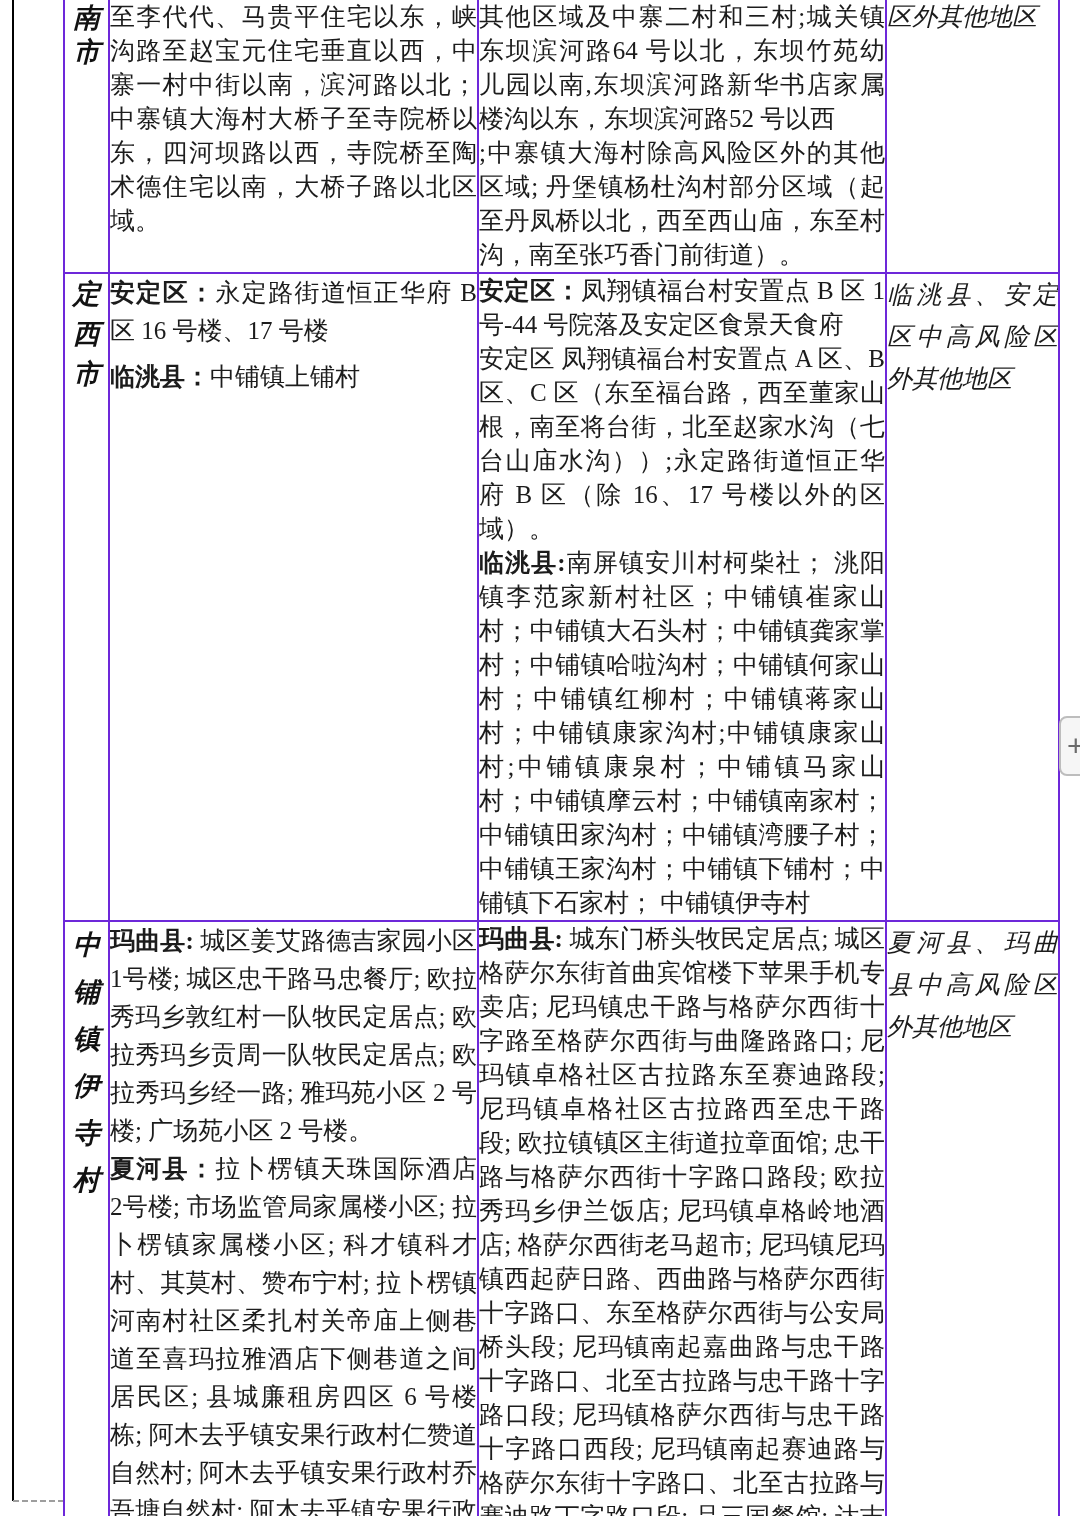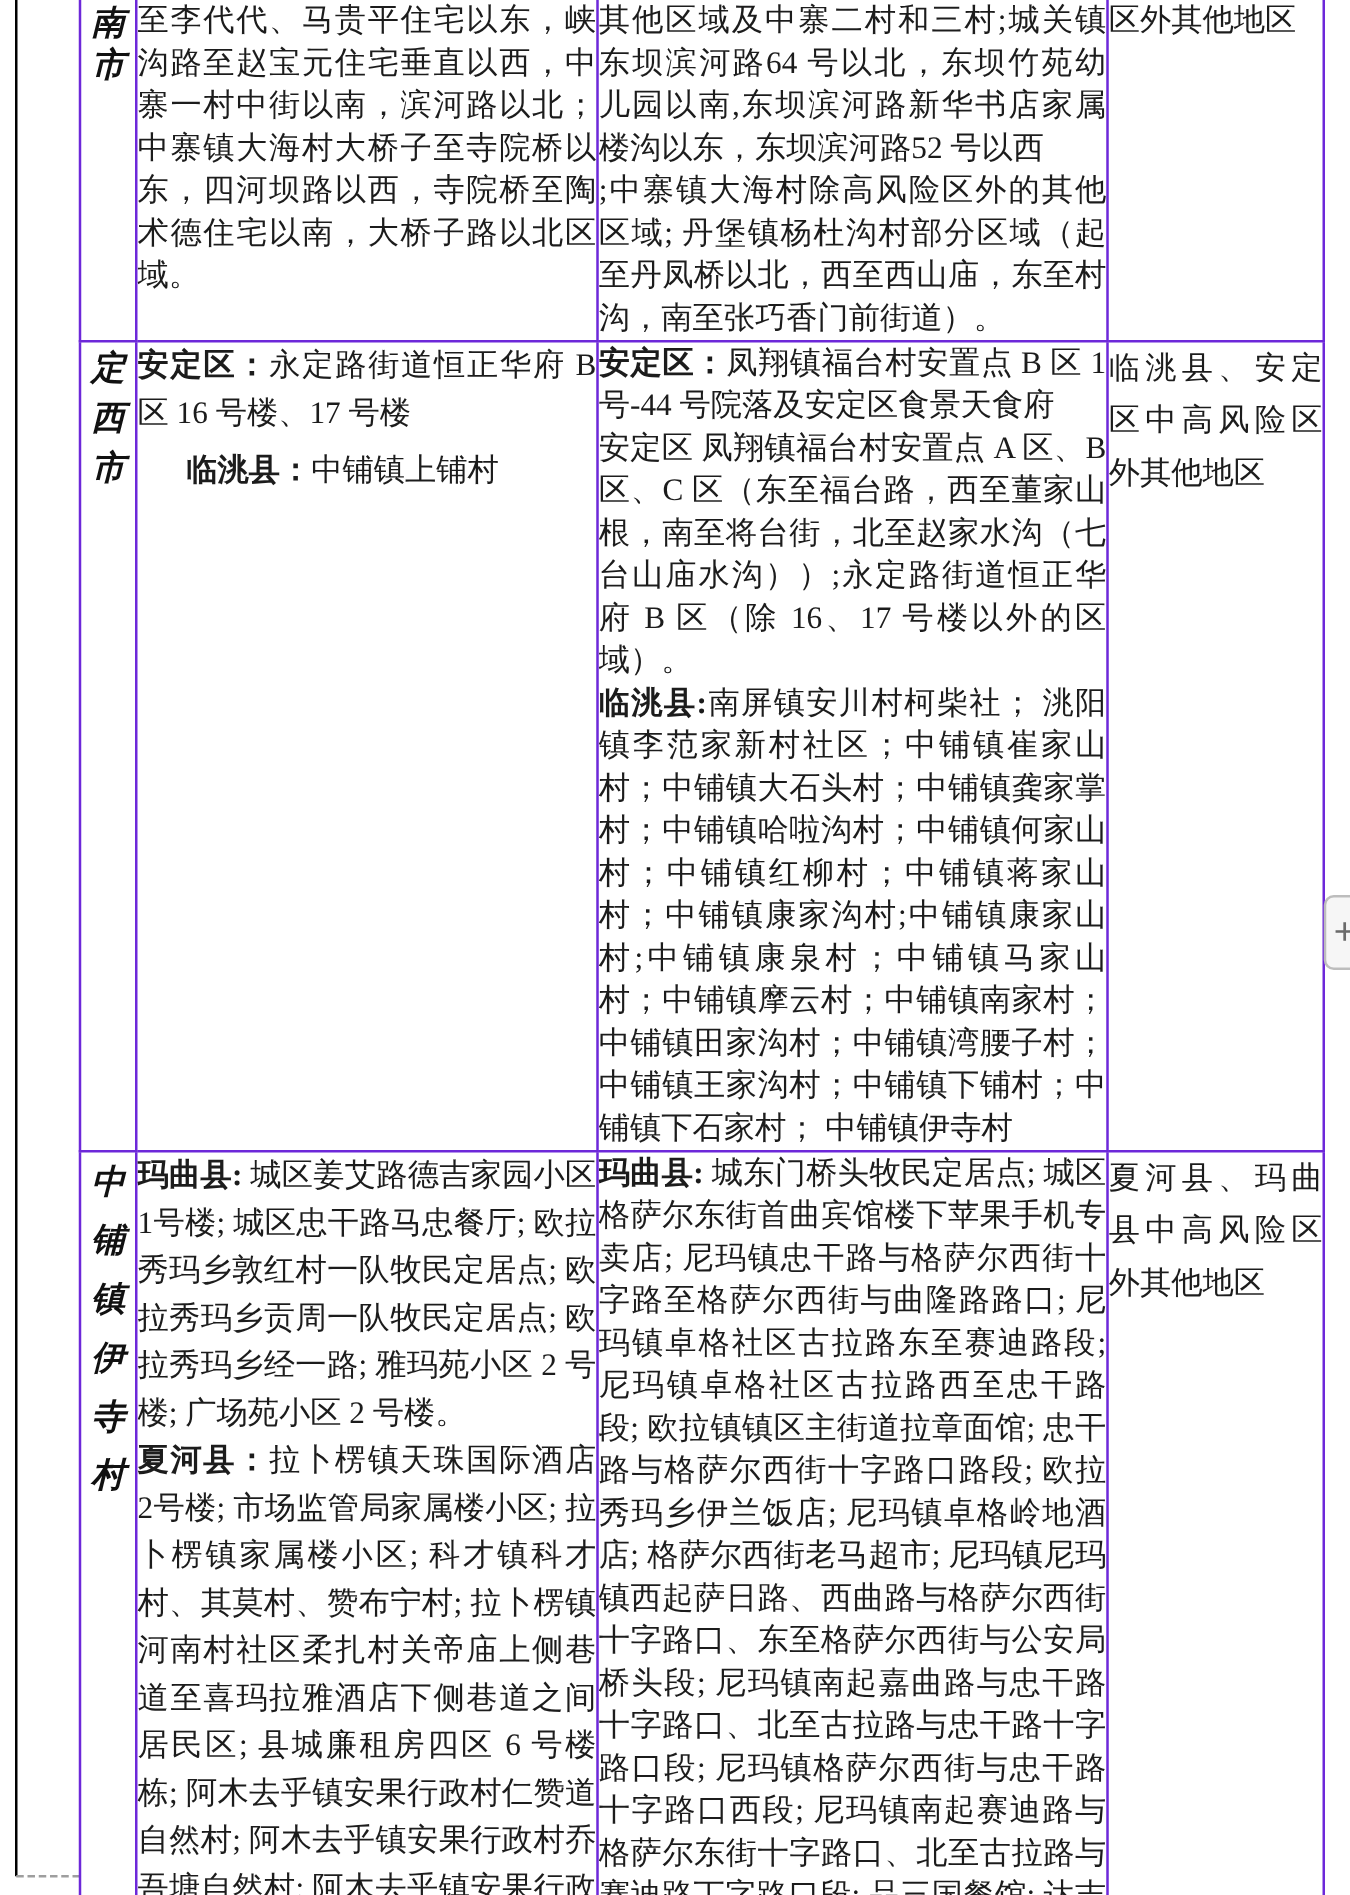--- a/index.html
+++ b/index.html
@@ -24,24 +24,24 @@
   tr.r2 td.city p{line-height:40px;}
   tr.r3 td.city p{line-height:47px;}
   
   .cell{font-size:25px;}
   .cell .para{margin:0;text-align:justify;}
   .hi{padding:3px 9px 0 10px;}
   .med{padding:3px 7px 0 9px;margin-top:42px;}
   .other{padding:3px 10px 0 10px;}
   tr.r1 .hi .para, tr.r1 .med .para{line-height:34px;}
   tr.r2 .hi .para{line-height:38px;}
-  tr.r2 .hi .para + .para{margin-top:8px;padding-left:39px;}
+  tr.r2 .hi .para + .para{margin-top:8px;}
   tr.r2 .med .para, tr.r3 .med .para{line-height:34px;}
   tr.r3 .hi .para{line-height:38px;}
-  .other .para{line-height:42px;}
+  .other .para{line-height:42px;font-style:italic;}
   tr.r1 .other .para{line-height:34px;}
   b.lbl{font-weight:700;}
   
   .zoom-btn{
     position:absolute;left:1059px;top:716px;width:42px;height:60px;
     background:#f6f6f6;border:2px solid #bdbdbd;border-radius:8px 0 0 8px;
     display:flex;align-items:center;justify-content:flex-start;box-sizing:border-box;
     font-family:"Liberation Sans","DejaVu Sans",sans-serif;color:#6b6b6b;font-size:30px;
     padding-left:6px;cursor:pointer;
   }

